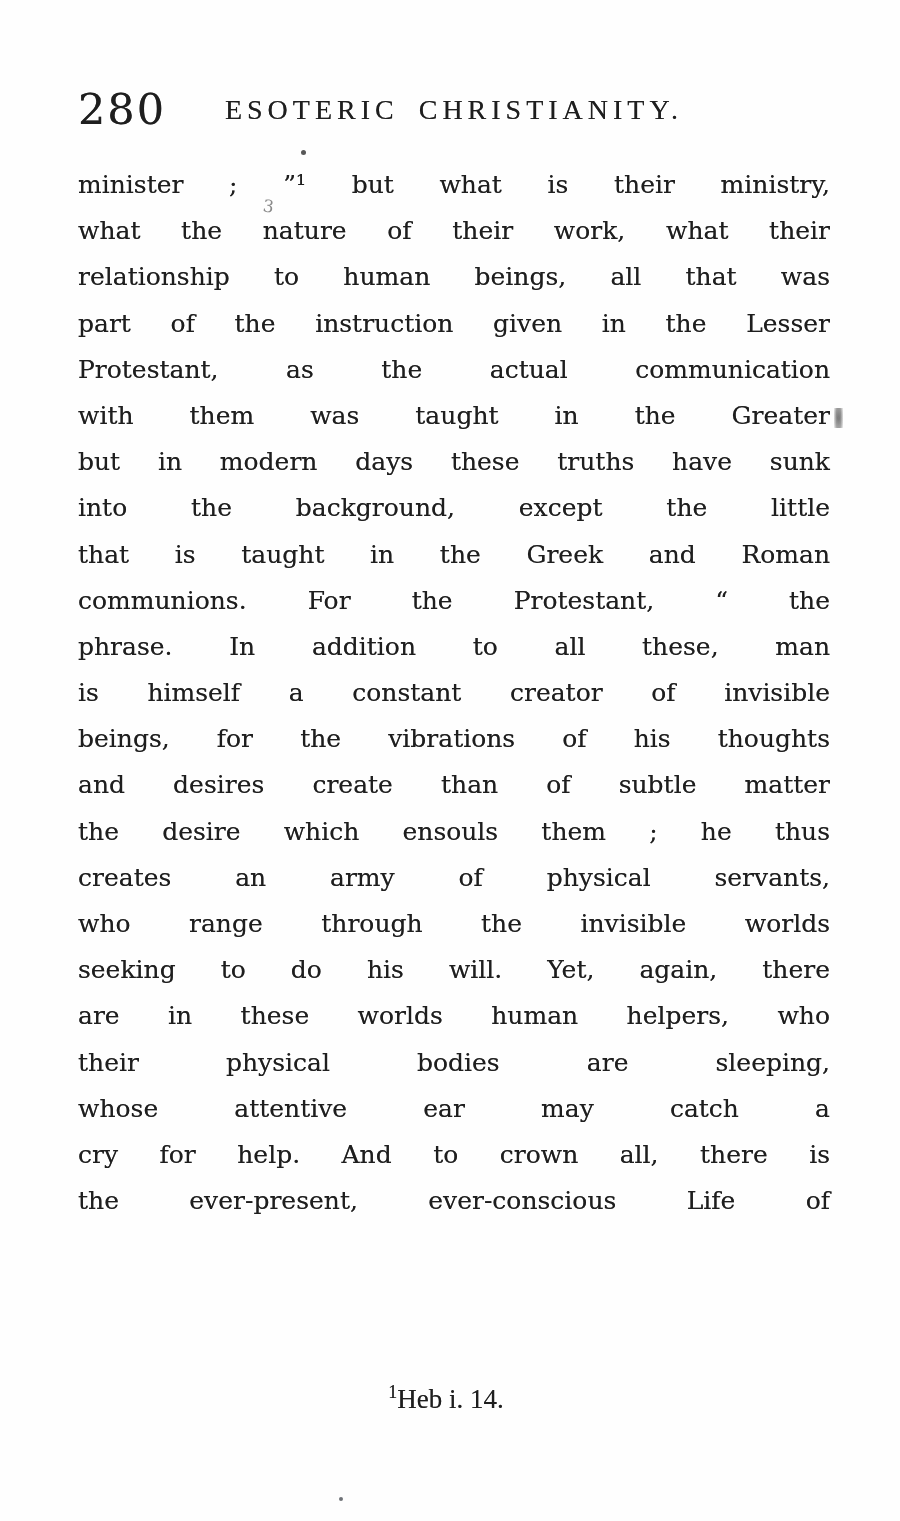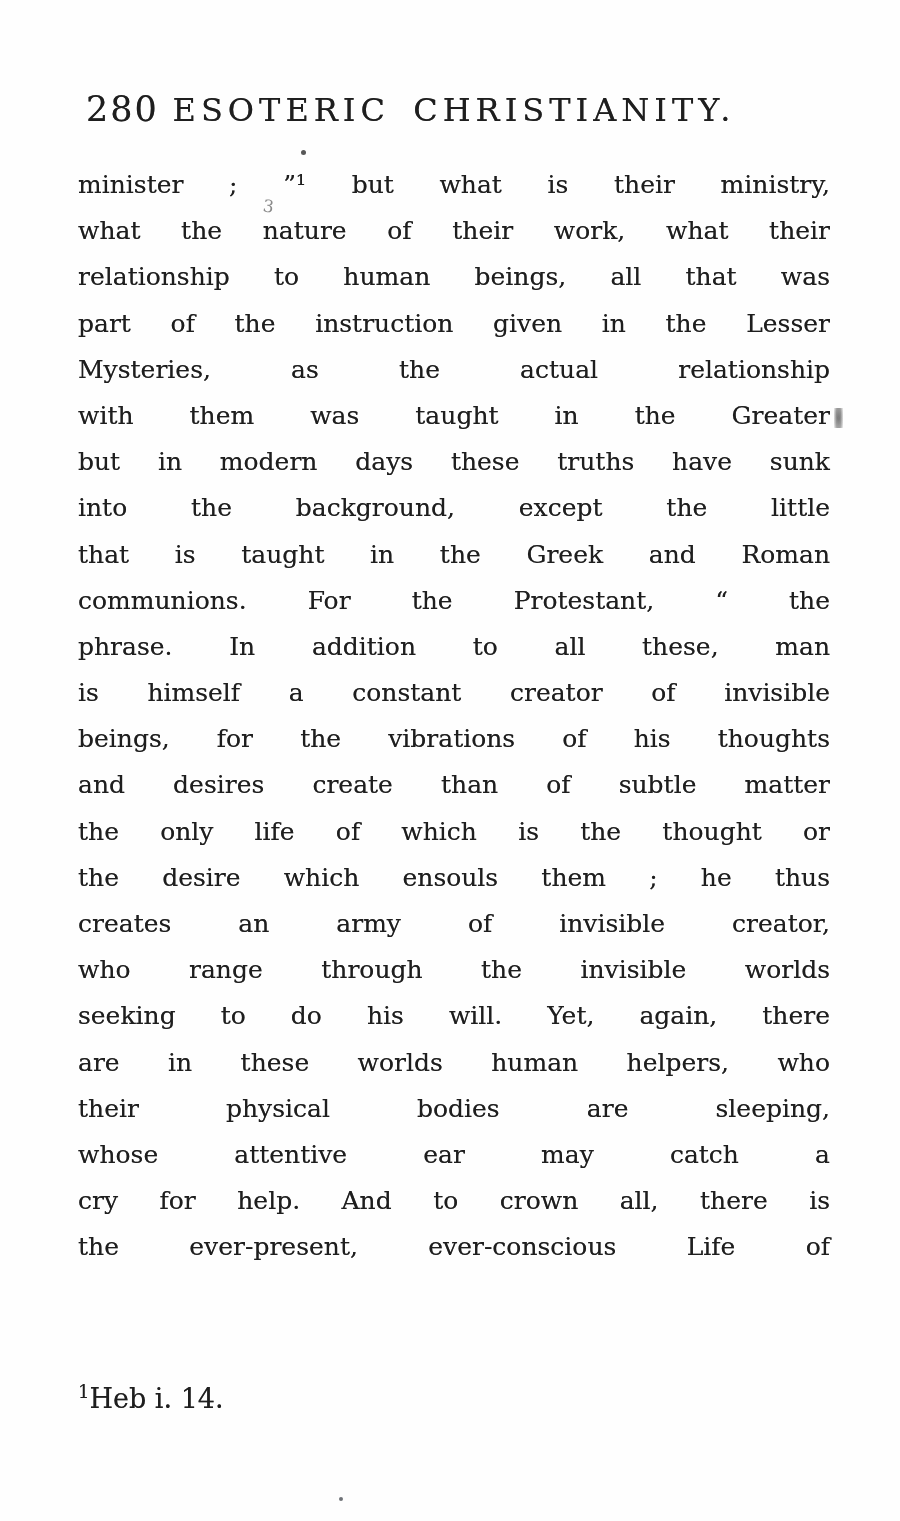--- a/index.html
+++ b/index.html
@@ -21,59 +21,60 @@
     position: absolute;
     top: 90px;
     left: 78px;
     width: 752px;
     height: 40px;
   }
   .page-number {
     position: absolute;
     left: 0;
     top: 2px;
-    font-size: 35px;
+    font-size: 43px;
     line-height: 34px;
     letter-spacing: 2px;
-    margin-left: 8px;
   }
   .header-title {
     position: absolute;
     left: 0;
     right: 0;
     top: 4px;
     text-align: center;
-    font-size: 32px;
+    font-size: 28px;
     line-height: 32px;
     letter-spacing: 5px;
     word-spacing: 8px;
+    font-family: Liberation Serif, serif;
   }
   .body-text {
     position: absolute;
     top: 162px;
     left: 78px;
     width: 752px;
   }
   .body-text .line {
     height: 46.2px;
     line-height: 46.2px;
     font-size: 25px;
     text-align: justify;
     text-align-last: justify;
     white-space: nowrap;
     overflow: visible;
   }
   .footnote {
     position: absolute;
     top: 1374px;
-    left: 78px;
+    left: 70px;
     width: 752px;
-    text-align: left;
+    text-align: center;
     font-size: 27px;
     line-height: 36px;
+    font-family: Liberation Serif, serif;
   }
   .footnote sup {
     font-size: 18px;
     vertical-align: 10px;
   }
   
   .artifact {
     position: absolute;
     pointer-events: none;
   }
@@ -115,33 +116,32 @@
     <div class="page-number">280</div>
     <div class="header-title">ESOTERIC CHRISTIANITY.</div>
   </div>
 
   <div class="body-text">
 
   <div class="line">minister ; ”¹ but what is their ministry,</div>
       <div class="line">what the nature of their work, what their</div>
       <div class="line">relationship to human beings, all that was</div>
       <div class="line">part of the instruction given in the Lesser</div>
-      <div class="line">Mysteries, as the actual relationship</div>
+      <div class="line">Protestant, as the actual communication</div>
       <div class="line">with them was taught in the Greater</div>
       <div class="line">but in modern days these truths have sunk</div>
       <div class="line">into the background, except the little</div>
       <div class="line">that is taught in the Greek and Roman</div>
       <div class="line">communions. For the Protestant, “ the</div>
       <div class="line">phrase. In addition to all these, man</div>
       <div class="line">is himself a constant creator of invisible</div>
       <div class="line">beings, for the vibrations of his thoughts</div>
       <div class="line">and desires create than of subtle matter</div>
-      <div class="line">the only life of which is the thought or</div>
       <div class="line">the desire which ensouls them ; he thus</div>
-      <div class="line">creates an army of invisible creator,</div>
+      <div class="line">creates an army of physical servants,</div>
       <div class="line">who range through the invisible worlds</div>
       <div class="line">seeking to do his will. Yet, again, there</div>
       <div class="line">are in these worlds human helpers, who</div>
       <div class="line">their physical bodies are sleeping,</div>
       <div class="line">whose attentive ear may catch a</div>
       <div class="line">cry for help. And to crown all, there is</div>
       <div class="line">the ever-present, ever-conscious Life of</div>
     </div>
 
   <div class="footnote">

